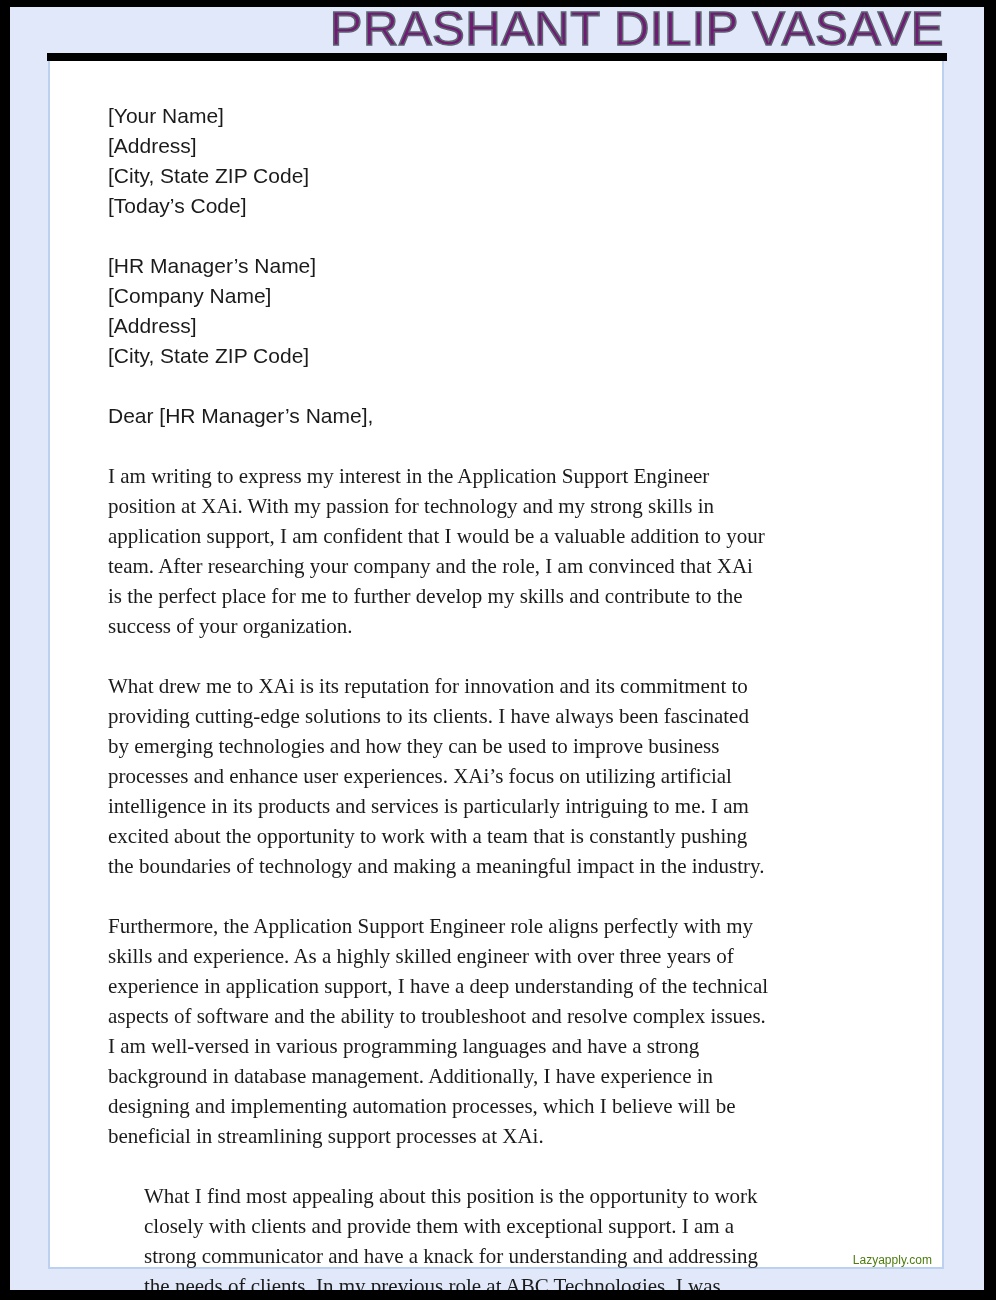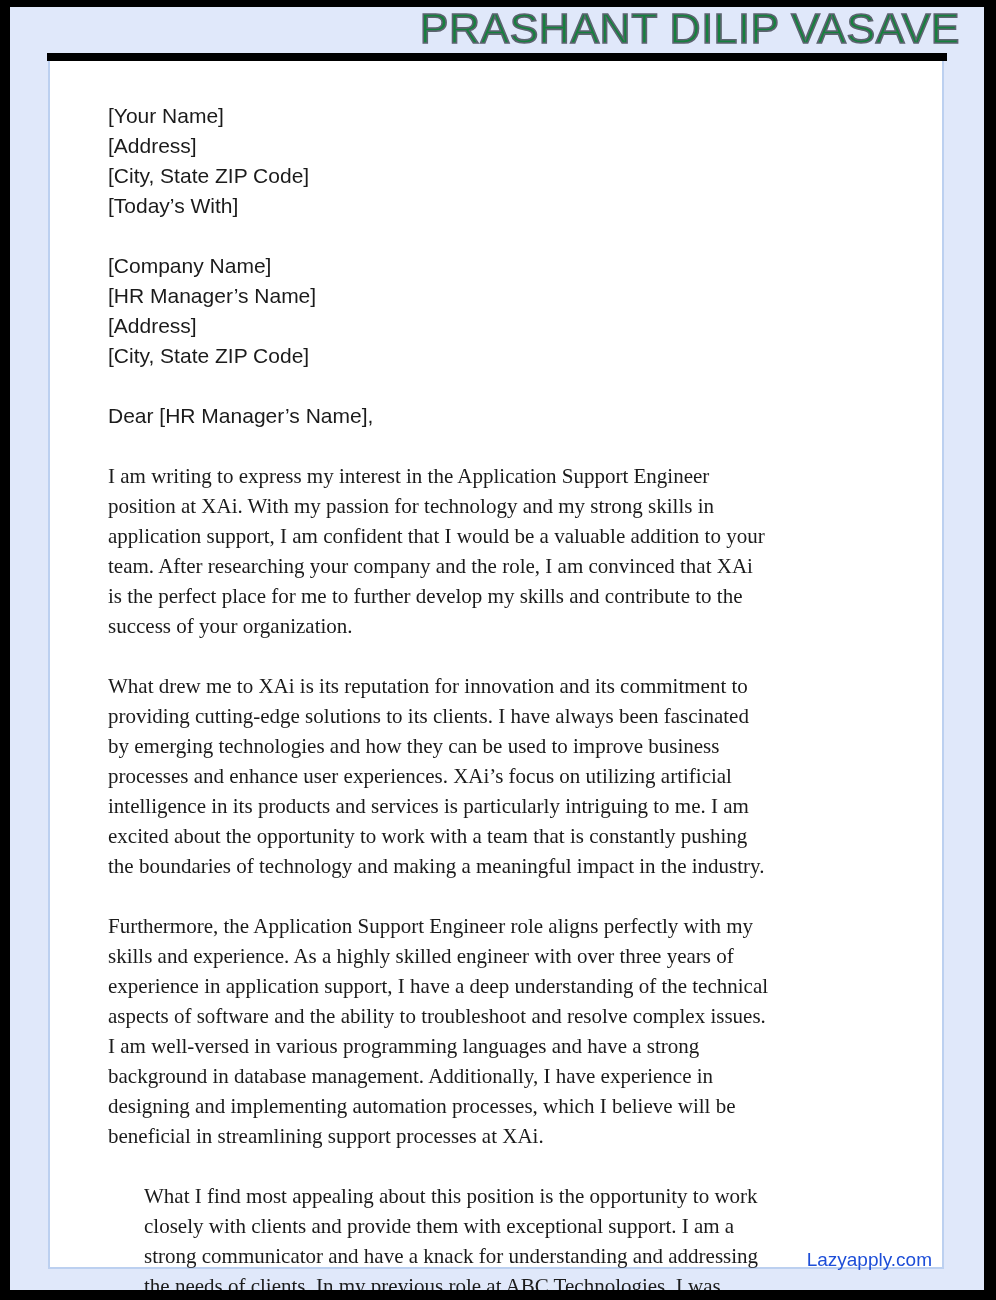--- a/index.html
+++ b/index.html
@@ -32,27 +32,27 @@
   #letterhead {
     position: absolute;
     left: 0;
     top: 0;
     width: 974px;
     height: 47px;
     background: #e0e8fa;
   }
   #letterhead-name {
     position: absolute;
-    right: 24px;
+    right: 40px;
     top: -4px;
-    font-size: 43px;
+    font-size: 49px;
     line-height: 50px;
     letter-spacing: 0.5px;
     font-weight: 400;
-    color: #15803d;
+    color: #701a75;
     -webkit-text-stroke: 1.6px #5d6470;
     white-space: nowrap;
   }
 
   
   #header-rule {
     position: absolute;
     left: 37px;
     top: 46px;
     width: 900px;
@@ -105,23 +105,23 @@
   .para:last-child {
     margin-bottom: 0;
     margin-left: 36px;
   }
 
   
   #watermark {
     position: absolute;
     right: 52px;
     top: 1244px;
-    font-size: 19px;
+    font-size: 12px;
     line-height: 18px;
-    color: #1d4ed8;
+    color: #4d7c0f;
     white-space: nowrap;
   }
 </style>
 </head>
 <body>
 
 <div id="screen">
 
   <div id="letterhead">
     <div id="letterhead-name">PRASHANT DILIP VASAVE</div>
@@ -130,26 +130,26 @@
   <div id="header-rule"></div>
 
   <div id="page"></div>
 
   <div id="letter-body">
 
     <div class="addr-block">
       <div class="addr-line">[Your Name]</div>
       <div class="addr-line">[Address]</div>
       <div class="addr-line">[City, State ZIP Code]</div>
-      <div class="addr-line">[Today’s With]</div>
+      <div class="addr-line">[Today’s Code]</div>
     </div>
 
     <div class="addr-block">
+      <div class="addr-line">[HR Manager’s Name]</div>
       <div class="addr-line">[Company Name]</div>
-      <div class="addr-line">[HR Manager’s Name]</div>
       <div class="addr-line">[Address]</div>
       <div class="addr-line">[City, State ZIP Code]</div>
     </div>
 
     <div class="salutation">Dear [HR Manager’s Name],</div>
 
     <p class="para">I am writing to express my interest in the Application Support Engineer position at XAi. With my passion for technology and my strong skills in application support, I am confident that I would be a valuable addition to your team. After researching your company and the role, I am convinced that XAi is the perfect place for me to further develop my skills and contribute to the success of your organization.</p>
     <p class="para">What drew me to XAi is its reputation for innovation and its commitment to providing cutting-edge solutions to its clients. I have always been fascinated by emerging technologies and how they can be used to improve business processes and enhance user experiences. XAi’s focus on utilizing artificial intelligence in its products and services is particularly intriguing to me. I am excited about the opportunity to work with a team that is constantly pushing the boundaries of technology and making a meaningful impact in the industry.</p>
     <p class="para">Furthermore, the Application Support Engineer role aligns perfectly with my skills and experience. As a highly skilled engineer with over three years of experience in application support, I have a deep understanding of the technical aspects of software and the ability to troubleshoot and resolve complex issues. I am well-versed in various programming languages and have a strong background in database management. Additionally, I have experience in designing and implementing automation processes, which I believe will be beneficial in streamlining support processes at XAi.</p>
     <p class="para">What I find most appealing about this position is the opportunity to work closely with clients and provide them with exceptional support. I am a strong communicator and have a knack for understanding and addressing the needs of clients. In my previous role at ABC Technologies, I was responsible for managing a portfolio of over 50 clients and consistently received positive feedback for my prompt and effective support. I am</p>

